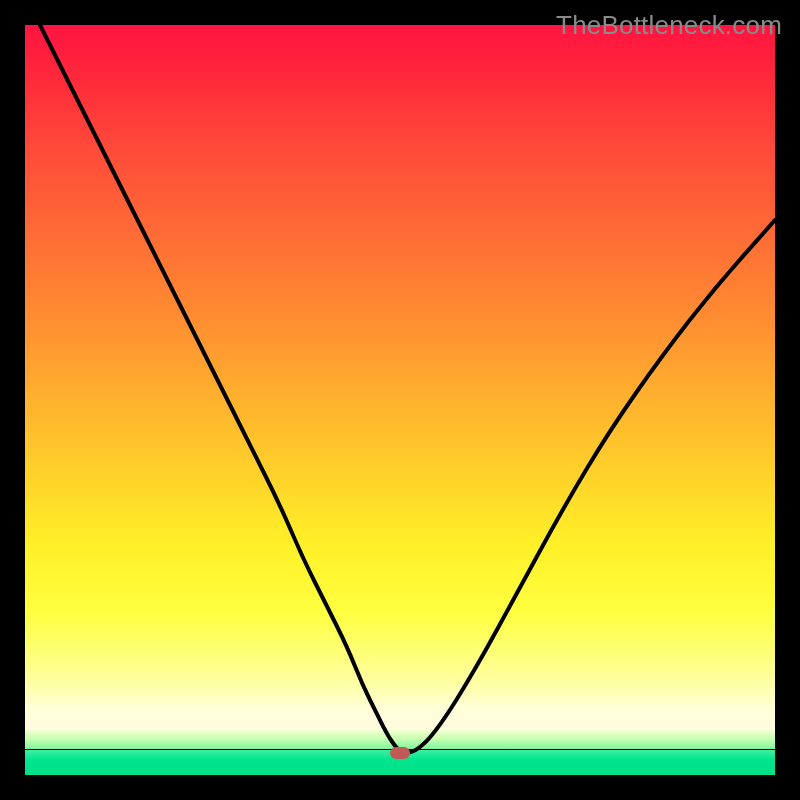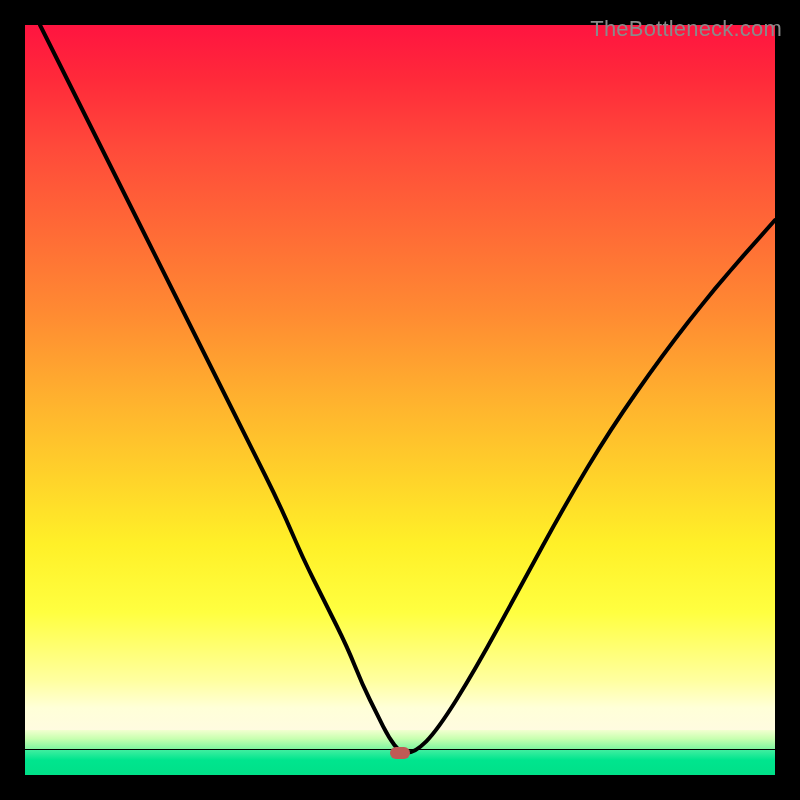--- a/index.html
+++ b/index.html
@@ -12,24 +12,24 @@
     font-family: Arial, Helvetica, sans-serif;
   }
   .frame {
     position: relative;
     width: 800px;
     height: 800px;
     background: #000;
   }
   .watermark {
     position: absolute;
-    top: 16px;
+    top: 10px;
     right: 18px;
     color: #8a8a8a;
-    font-size: 22px;
+    font-size: 26px;
     font-weight: 500;
     letter-spacing: 0.2px;
     z-index: 20;
     user-select: none;
   }
   .plot-area {
     position: absolute;
     left: 25px;
     top: 25px;
     width: 750px;

